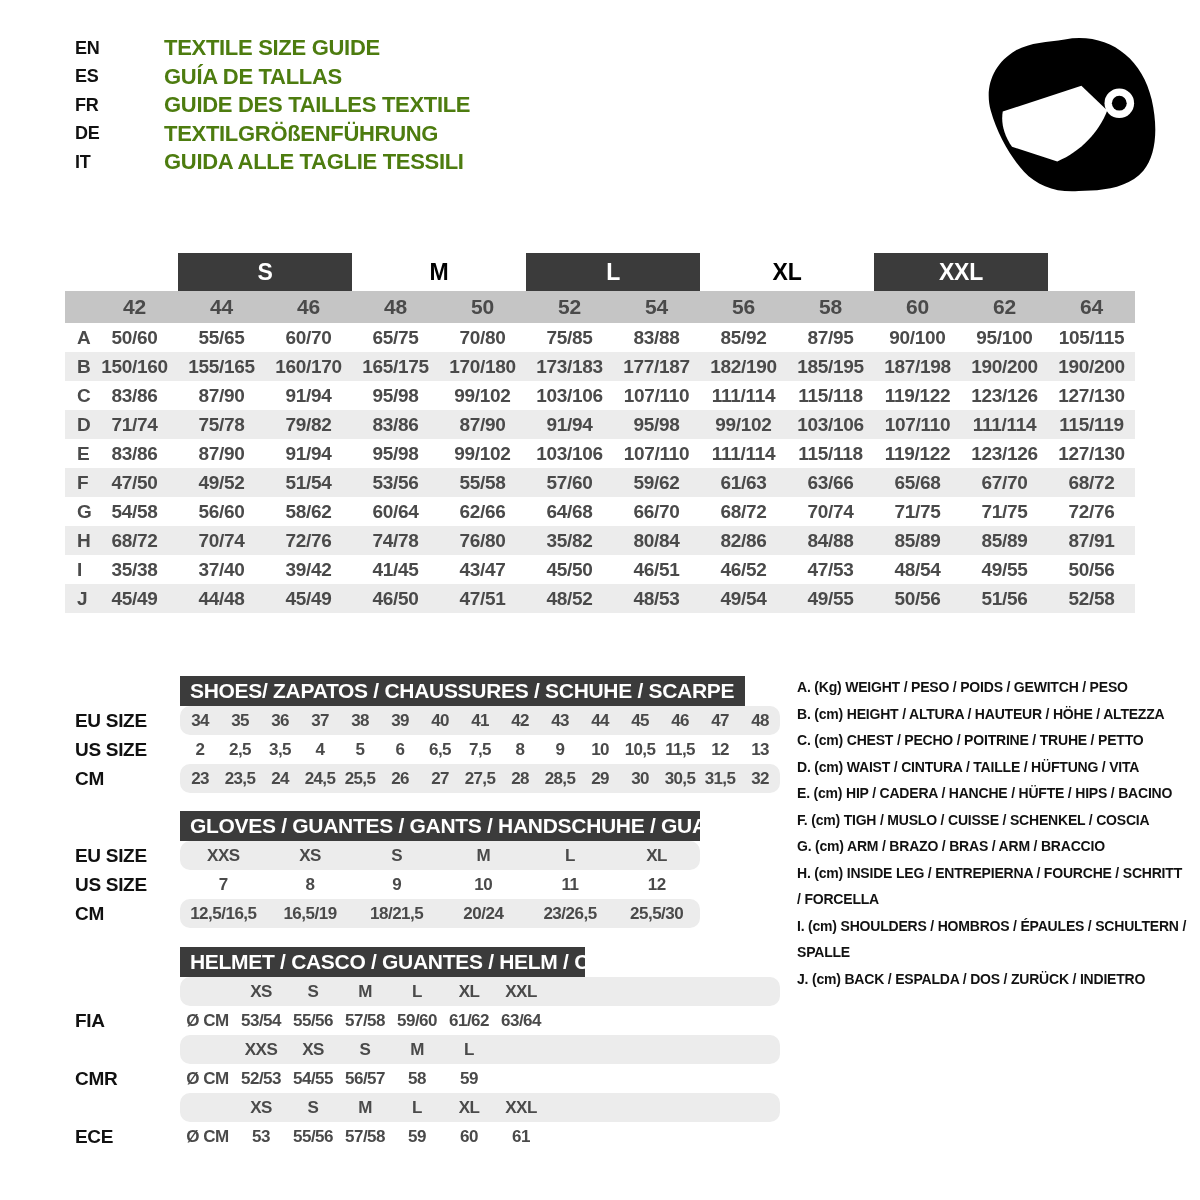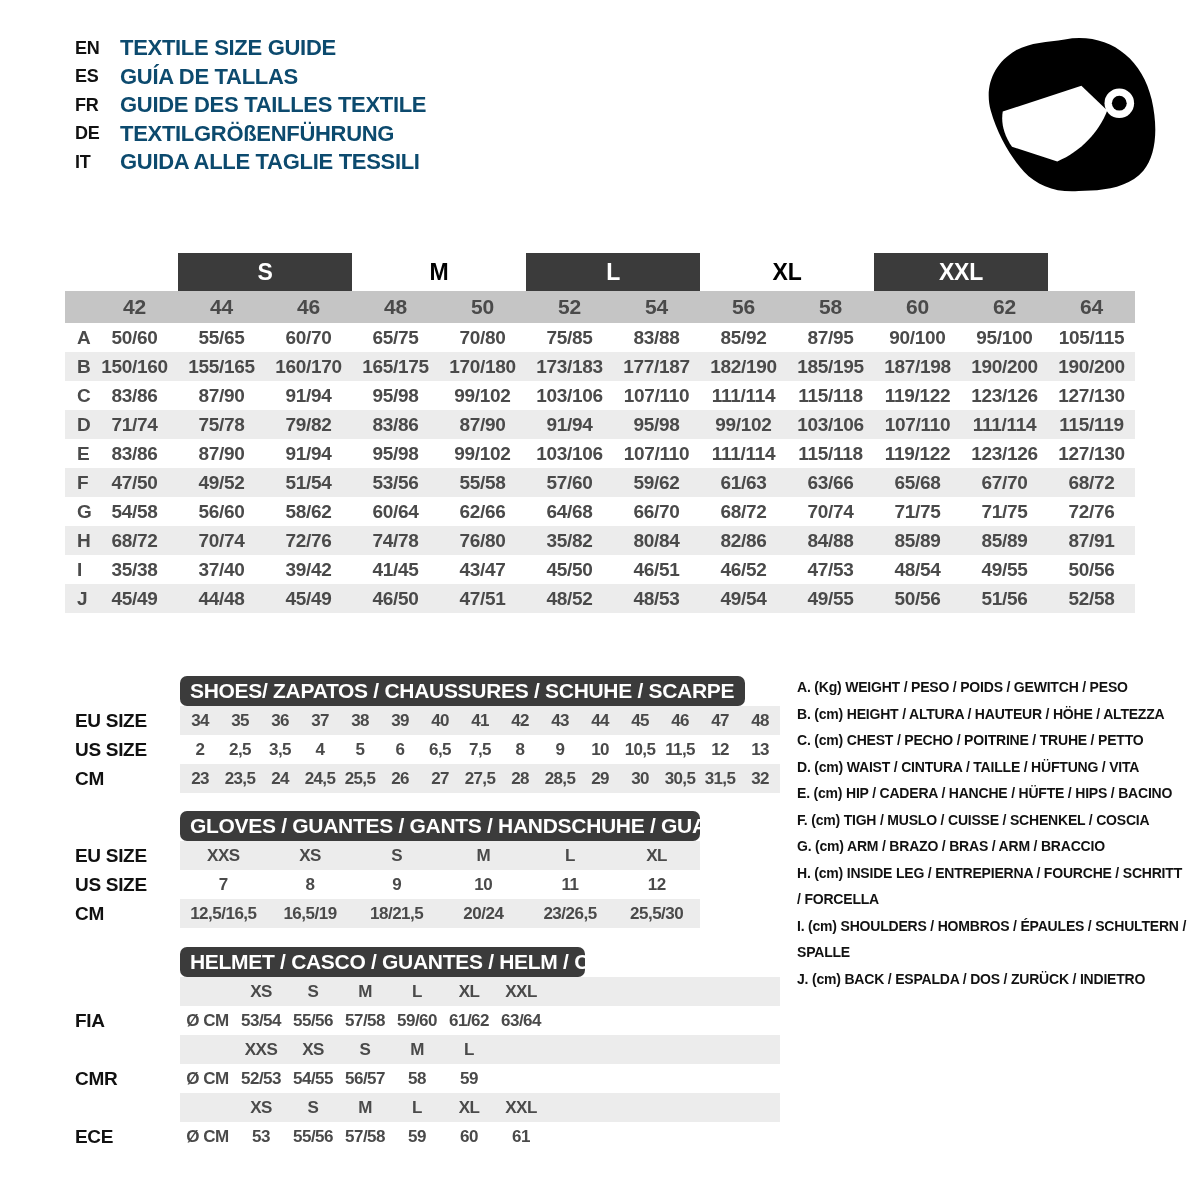--- a/index.html
+++ b/index.html
@@ -4,21 +4,21 @@
 <style>
   * { margin:0; padding:0; box-sizing:border-box; }
   body { background:#fff; font-family:"Liberation Sans", sans-serif; font-weight:bold; }
   .page { position:relative; width:1200px; height:1200px; background:#ffffff; overflow:hidden;
           color:#222; letter-spacing:-0.3px; }
 
   
   .lang-header { position:absolute; left:75px; top:34px; }
   .lang-row { display:flex; height:28.5px; align-items:center; }
   .lang-code { width:45px; font-size:18px; color:#111; }
-  .lang-title { font-size:22px; color:#0c4a6e; white-space:nowrap; }
+  .lang-title { font-size:22px; color:#4d7c0f; white-space:nowrap;margin-left:44px; }
 
   
   .helmet-logo { position:absolute; left:975px; top:28px; width:185px; height:180px; }
 
   
   .main-table { position:absolute; left:65px; top:253px; width:1070px; }
   .grid13 { display:grid; grid-template-columns:26px repeat(12, 1fr); }
   .banner-row { height:38px; }
   .size-chip { font-size:23px; text-align:center; line-height:38px; }
   .size-chip.dark { background:#3b3b3b; color:#fff; }
@@ -27,28 +27,28 @@
   .num-header .cell { line-height:32px; font-size:21px; color:#4a4a4a; }
   .data-row { height:29px; }
   .data-row.alt { background:#ececec; }
   .data-row .cell { line-height:29px; font-size:19px; color:#4a4a4a; }
   .cell { text-align:center; white-space:nowrap; }
   .letter-cell { text-align:left; padding-left:12px; font-size:20px; color:#111; }
 
   
   .sub-section { position:absolute; left:75px; }
   .sec-banner { margin-left:105px; height:30px; background:#3b3b3b; color:#fff;
-                font-size:21px; line-height:30px; padding-left:10px; white-space:nowrap;border-radius:7px; }
+                font-size:21px; line-height:30px; padding-left:10px; white-space:nowrap; }
   .shoes-w { width:565px; }
   .gloves-w { width:520px; }
   .helmet-w { width:405px; }
   .sub-row { display:flex; height:29px; align-items:stretch; }
   .sub-label { width:105px; font-size:19px; color:#111; line-height:29px; }
   .sub-values { display:grid; align-items:center; }
-  .sub-values.striped { background:#ececec; }
+  .sub-values.striped { background:#ececec;border-radius:10px; }
   .shoes-cols { width:600px; grid-template-columns:repeat(15, 1fr); }
   .gloves-cols { width:520px; grid-template-columns:repeat(6, 1fr); }
   .helmet-cols { width:600px; grid-template-columns:55px repeat(6, 52px) 1fr; }
   .sub-values .cell { font-size:18px; color:#4a4a4a; }
   .shoes-cols .cell { font-size:17px; letter-spacing:-0.6px; }
   .gloves-cols .cell { font-size:17px; letter-spacing:-0.5px; }
   .helmet-cols .cell { font-size:17px; letter-spacing:-0.5px; }
   .size-label-cell { color:#3c3c3c; font-size:18px; }
 
   

